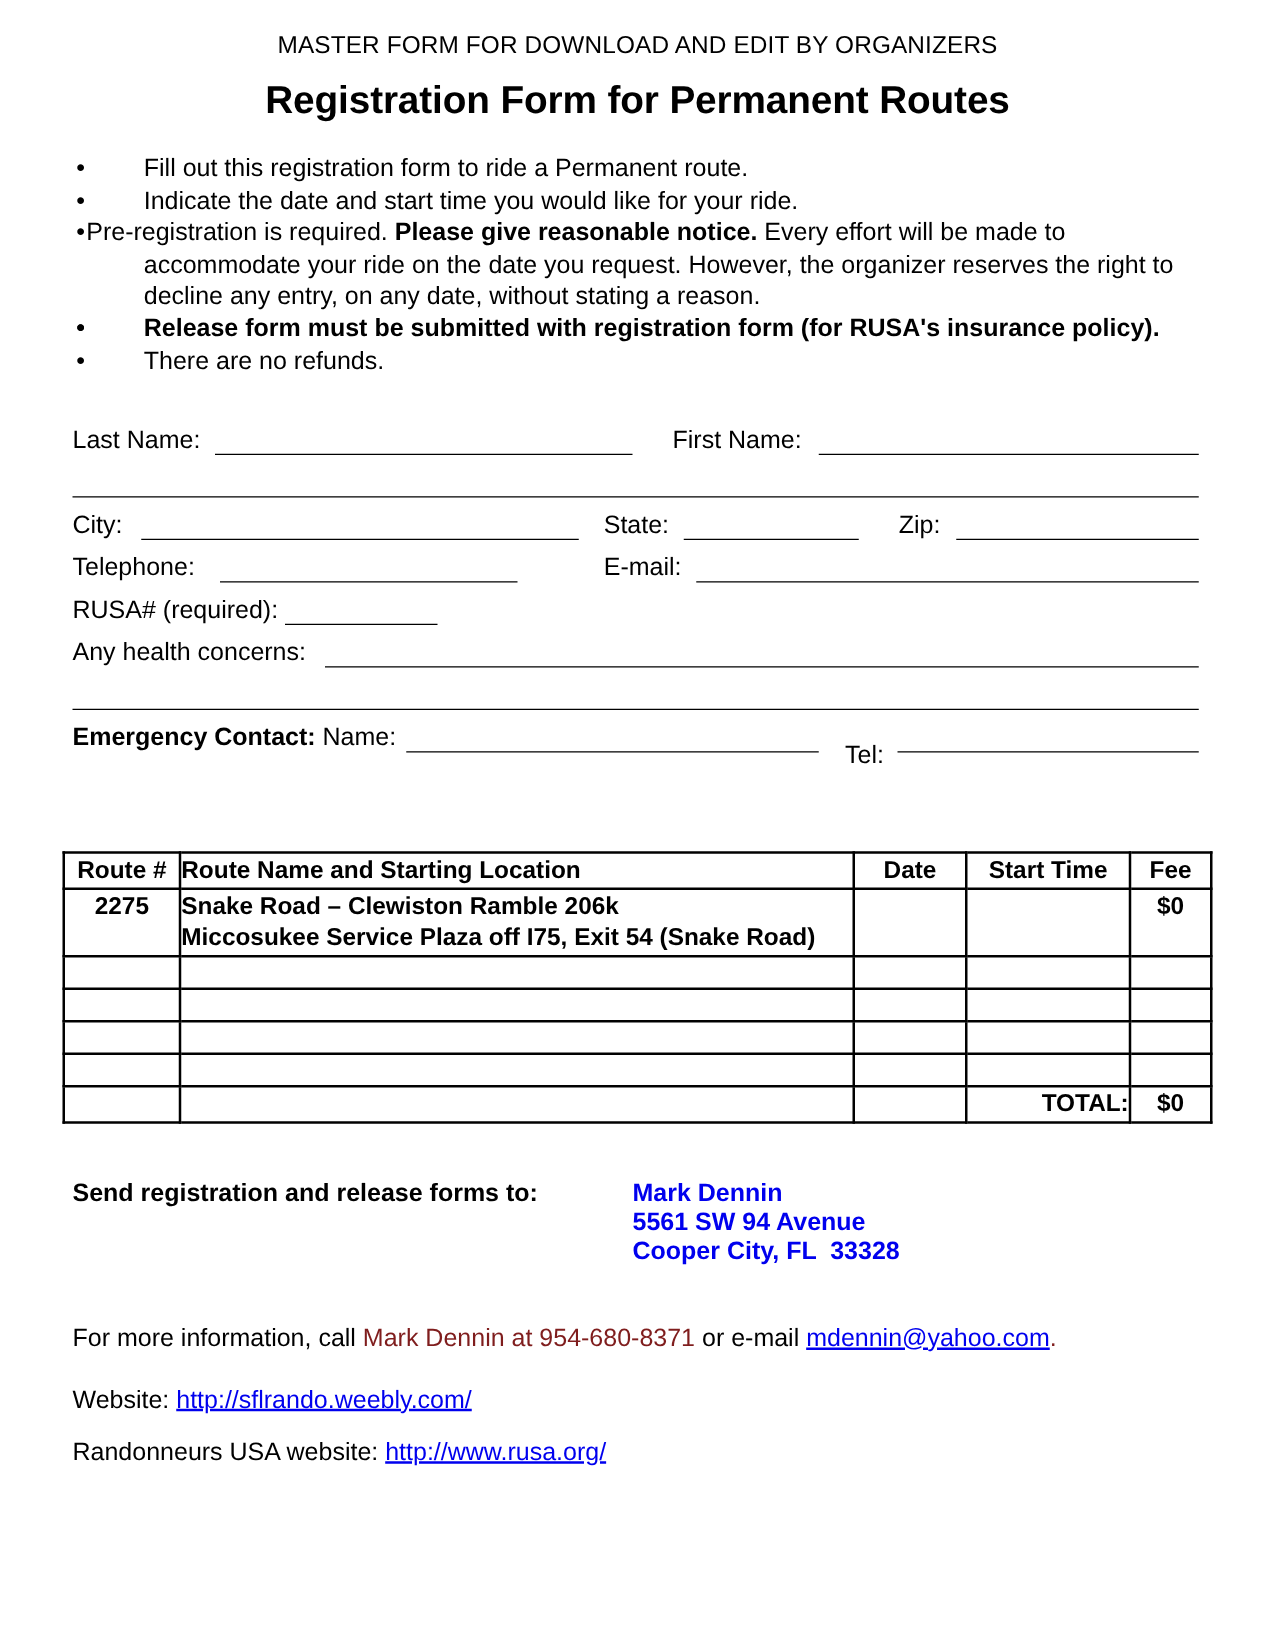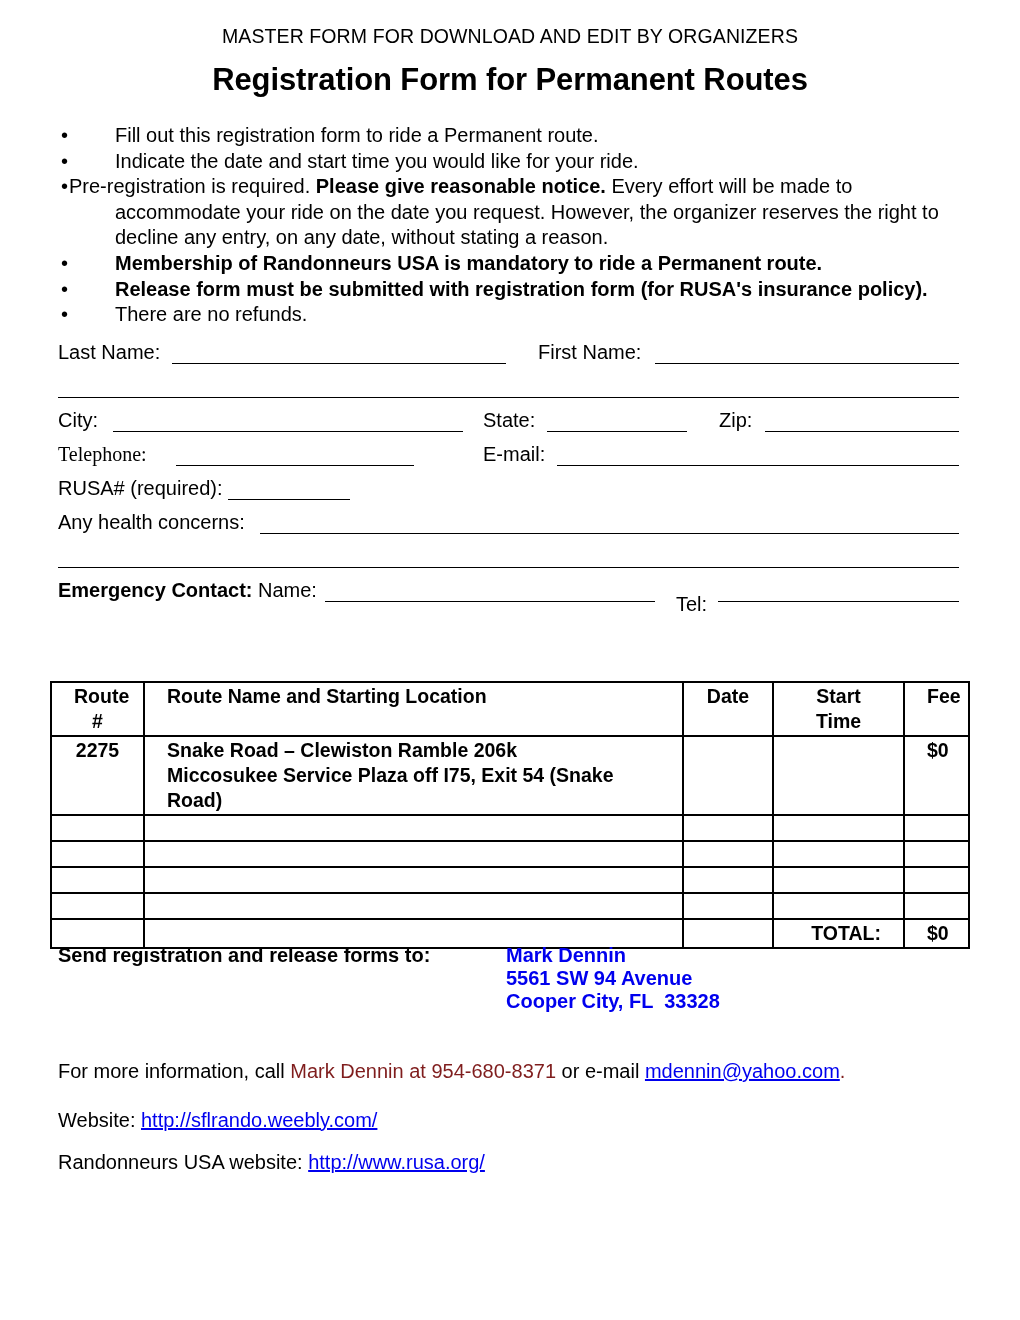--- a/index.html
+++ b/index.html
@@ -103,21 +103,21 @@
     position: absolute;
     left: 50px;
     top: 681px;
     width: 918px;
     border-collapse: collapse;
     table-layout: fixed;
     font-size: 19.5px;
   }
   .route-table td, .route-table th {
     border: 2px solid #000;
-    padding: 1px 22px;
+    padding: 1px 0;
     vertical-align: top;
     font-weight: bold;
     text-align: left;
     height: 26px;
     line-height: 25px;
     box-sizing: border-box;
   }
   .route-table th { font-size: 19.5px; }
   .col-num   { width: 93px;  text-align: center !important; }
   .col-name  { width: 539px; }
@@ -190,21 +190,20 @@
       <span class="txt">Indicate the date and start time you would like for your ride.</span>
     </div>
 
     <div class="bullet-row wrap">
       <span class="dot">•</span>
       <span class="txt"><span>Pre-registration is required. </span><span class="b">Please give reasonable notice.</span><span> Every effort will be made to accommodate your ride on the date you request. However, the organizer reserves the right to decline any entry, on any date, without stating a reason.</span></span>
     </div>
 
     <div class="bullet-row">
       <span class="dot">•</span>
-      <span class="txt b">Membership of Randonneurs USA is mandatory to ride a Permanent route.</span>
     </div>
 
     <div class="bullet-row">
       <span class="dot">•</span>
       <span class="txt b">Release form must be submitted with registration form (for RUSA's insurance policy).</span>
     </div>
 
     <div class="bullet-row">
       <span class="dot">•</span>
       <span class="txt">There are no refunds.</span>
@@ -229,21 +228,21 @@
     <div class="frow">
       <span class="lbl" style="left:0;">City:</span>
       <span class="rule" style="left:55px;  width:350px; top:24px;"></span>
       <span class="lbl" style="left:425px;">State:</span>
       <span class="rule" style="left:489px; width:140px; top:24px;"></span>
       <span class="lbl" style="left:661px;">Zip:</span>
       <span class="rule" style="left:707px; width:194px; top:24px;"></span>
     </div>
 
     <div class="frow">
-      <span class="lbl" style="left:0;font-family:Liberation Serif, serif;">Telephone:</span>
+      <span class="lbl" style="left:0;">Telephone:</span>
       <span class="rule" style="left:118px; width:238px; top:24px;"></span>
       <span class="lbl" style="left:425px;">E-mail:</span>
       <span class="rule" style="left:499px; width:402px; top:24px;"></span>
     </div>
 
     <div class="frow">
       <span class="lbl" style="left:0;">RUSA# (required):</span>
       <span class="rule" style="left:170px; width:122px; top:24px;"></span>
     </div>
 

